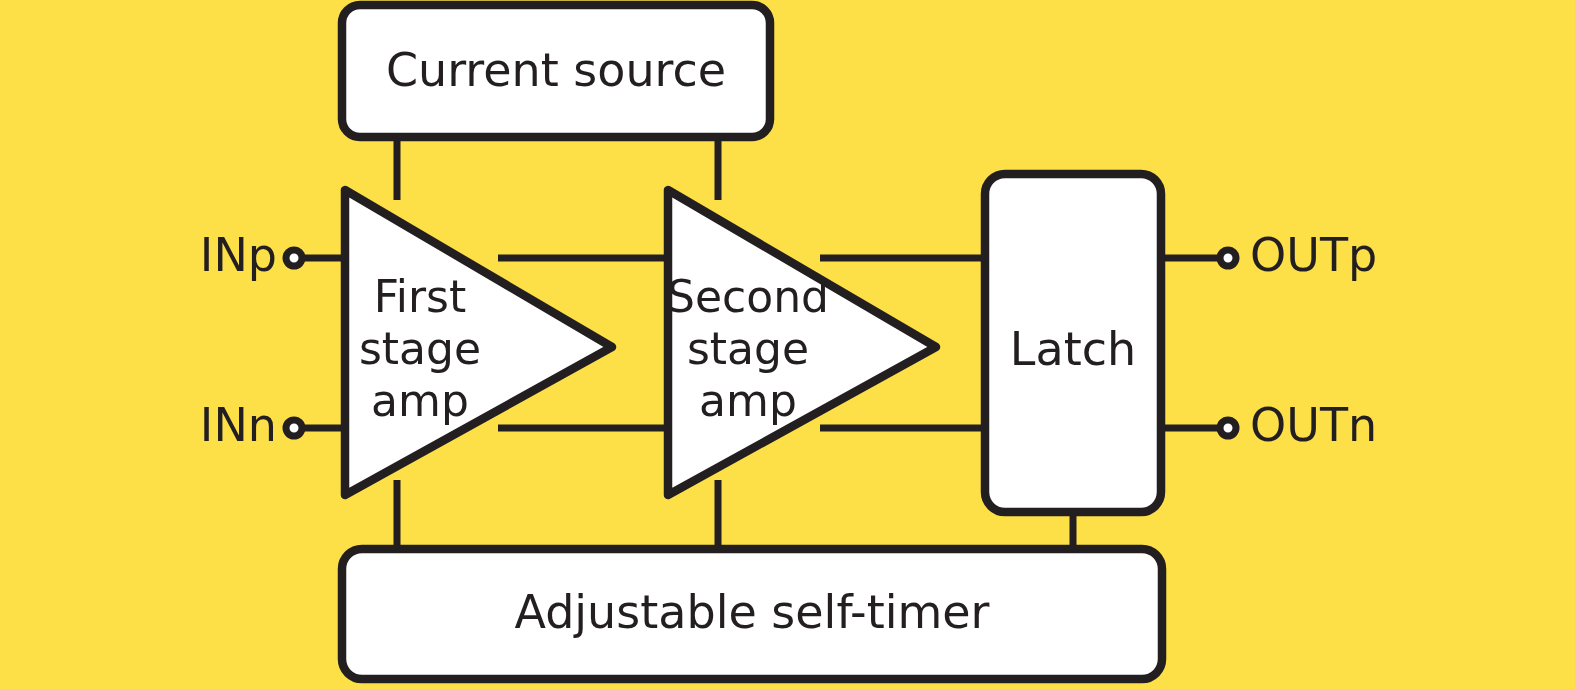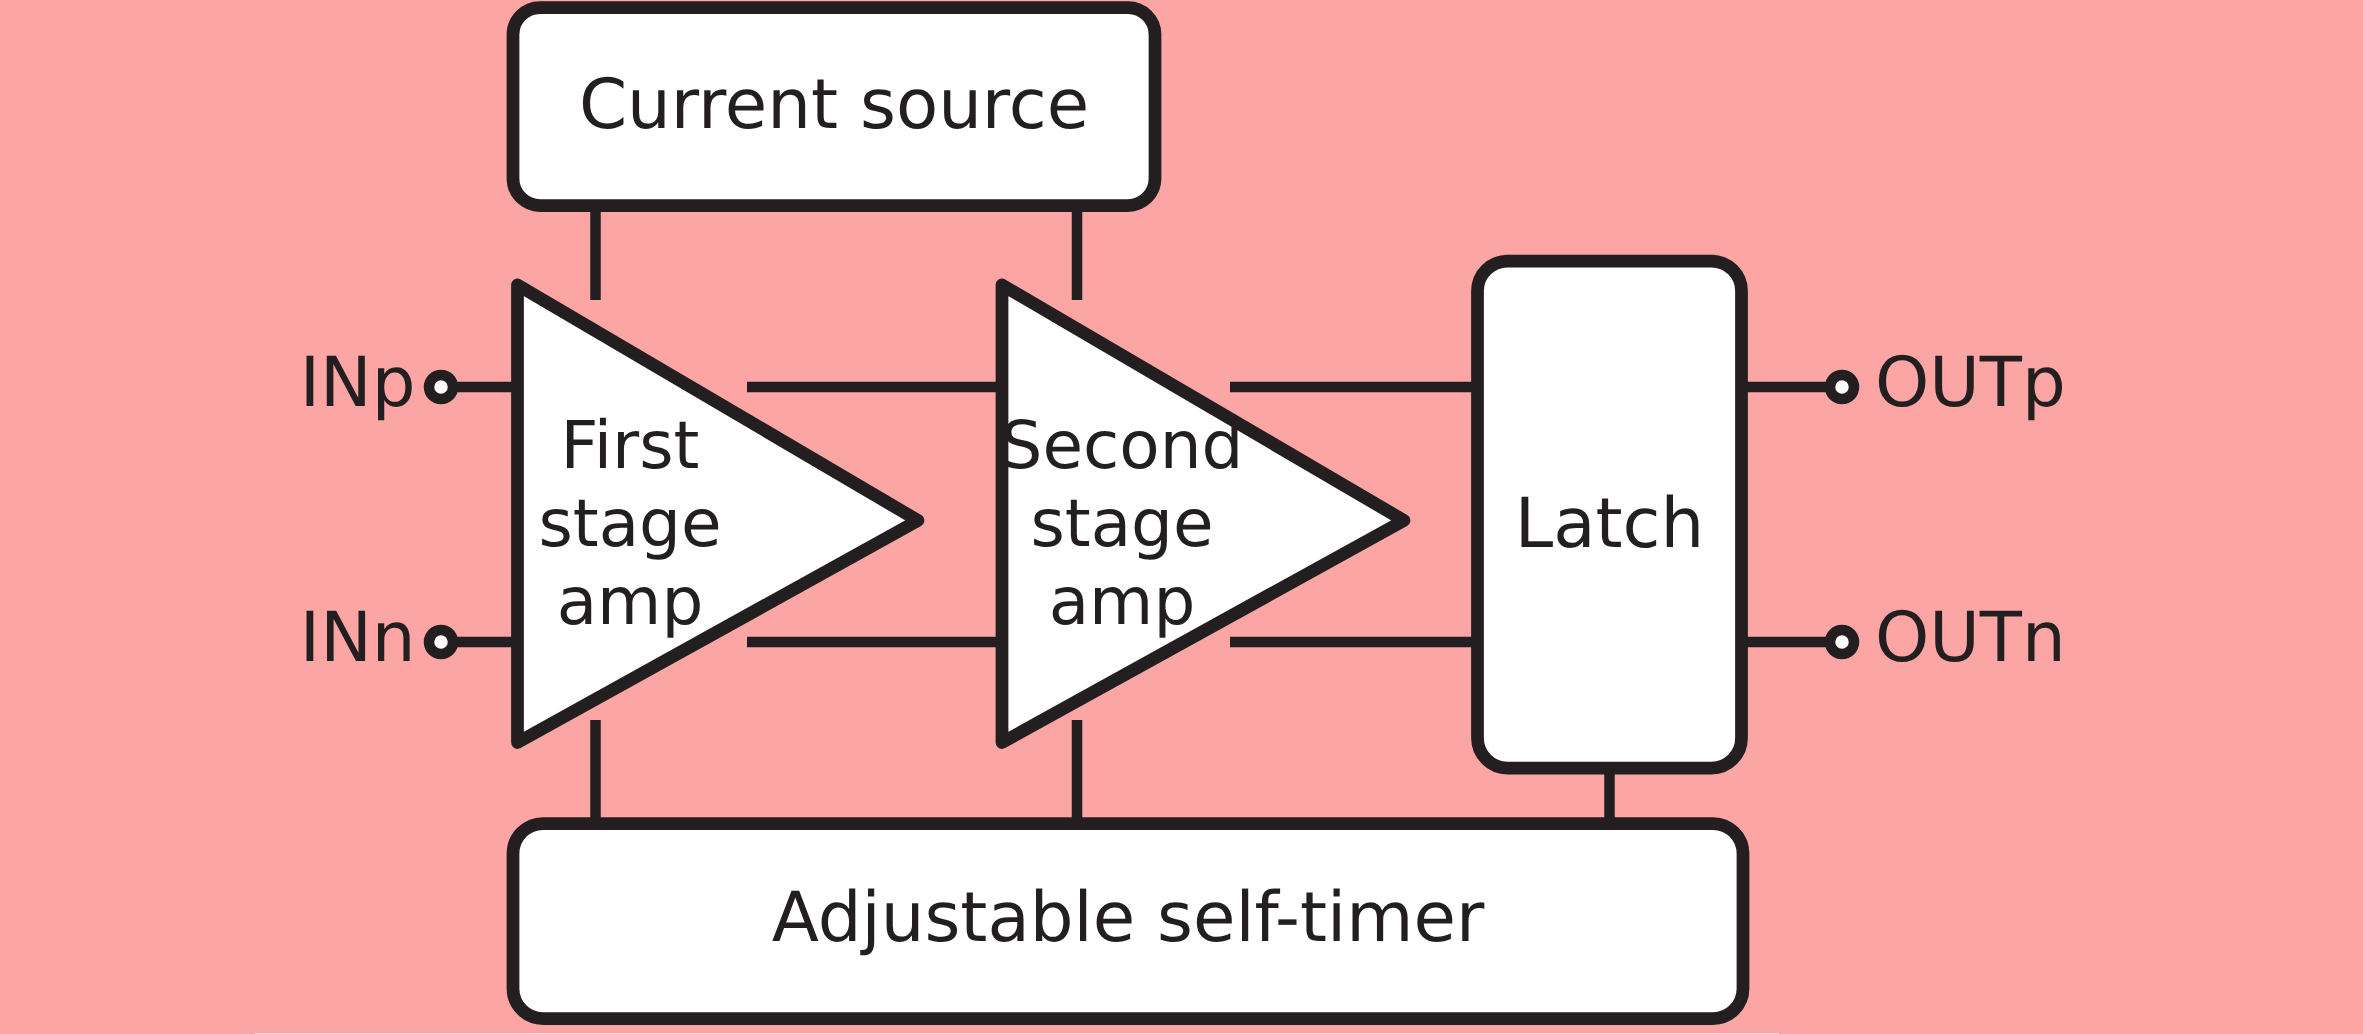--- a/index.html
+++ b/index.html
@@ -10,21 +10,21 @@
   body {
     width: 1575px;
     height: 689px;
     overflow: hidden;
     font-family: "DejaVu Sans", "Liberation Sans", sans-serif;
   }
   #diagram-root {
     position: relative;
     width: 1575px;
     height: 689px;
-    background: #fca5a5;
+    background: #fde047;
   }
   svg#block-diagram {
     display: block;
     width: 1575px;
     height: 689px;
   }
   .wire {
     stroke: #231f20;
     stroke-width: 7;
     fill: none;

